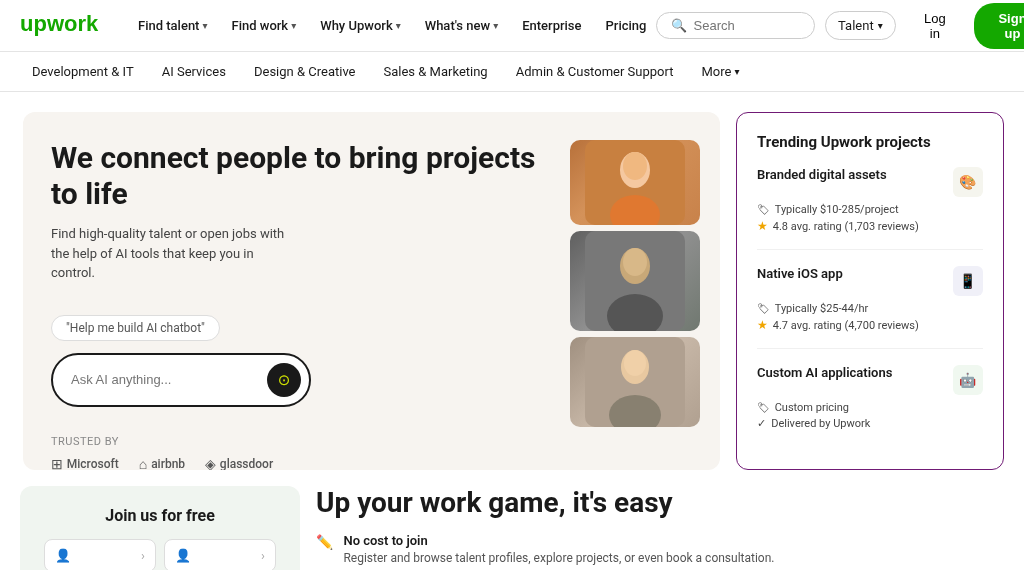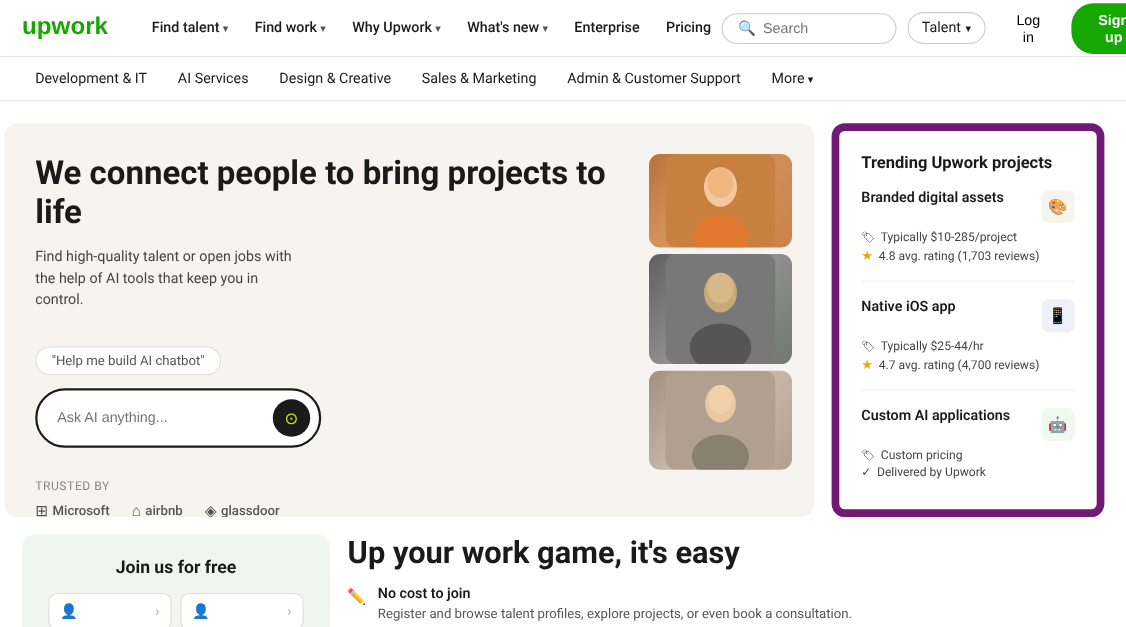--- a/index.html
+++ b/index.html
@@ -40,21 +40,21 @@
       display: flex; align-items: center; padding: 0 20px; height: 40px;
       border-bottom: 1px solid #e4e4e4; background: #fff; gap: 4px;
     }
     .sub-nav-link {
       padding: 8px 12px; font-size: 13px; color: #1a1a1a; cursor: pointer;
       white-space: nowrap;
     }
     .more-link { display: flex; align-items: center; gap: 3px; padding: 8px 12px; font-size: 13px; cursor: pointer; }
 
     
-    .main { display: flex; gap: 16px; padding: 20px 20px 0 4px; height: calc(570px - 92px - 100px); }
+    .main { display: flex; gap: 16px; padding: 20px 20px 0 23px; height: calc(570px - 92px - 100px); }
 
     
     .hero-card {
       background: #f7f4f0; border-radius: 12px; padding: 28px 20px 20px 28px;
       flex: 1.4; display: flex; gap: 16px; position: relative; overflow: hidden;
     }
     .hero-content { flex: 1; }
     .hero-title { font-size: 30px; font-weight: 700; line-height: 1.2; margin-bottom: 12px; color: #1a1a1a; }
     .hero-subtitle { font-size: 13px; color: #444; line-height: 1.5; margin-bottom: 32px; max-width: 240px; }
     .suggestion-chip {
@@ -82,22 +82,22 @@
     .hero-images { display: flex; flex-direction: column; gap: 6px; width: 130px; }
     .hero-img {
       border-radius: 10px; overflow: hidden; background: #ccc;
     }
     .hero-img-top { height: 85px; background: linear-gradient(135deg, #c97b3a 0%, #e8a857 50%, #d4855a 100%); }
     .hero-img-mid { height: 100px; background: linear-gradient(135deg, #5a5a5a 0%, #8a8a8a 50%, #6a7a6a 100%); }
     .hero-img-bot { height: 90px; background: linear-gradient(135deg, #7a6a5a 0%, #b8a898 50%, #9a8878 100%); }
 
     
     .trending-card {
-      background: #fff; border: 7px solid #701a75; border-radius: 12px; padding: 20px;
-      width: 248px; flex-shrink: 0;
+      background: #fff; border: 1px solid #701a75; border-radius: 12px; padding: 20px;
+      width: 268px; flex-shrink: 0;
     }
     .trending-title { font-size: 15px; font-weight: 700; margin-bottom: 16px; }
     .project-item { margin-bottom: 16px; padding-bottom: 16px; border-bottom: 1px solid #f0f0f0; }
     .project-item:last-child { margin-bottom: 0; padding-bottom: 0; border-bottom: none; }
     .project-header { display: flex; justify-content: space-between; align-items: flex-start; margin-bottom: 6px; }
     .project-name { font-size: 13px; font-weight: 600; }
     .project-icon {
       width: 30px; height: 30px; border-radius: 6px; background: #f0f8ee;
       display: flex; align-items: center; justify-content: center; font-size: 14px;
     }

